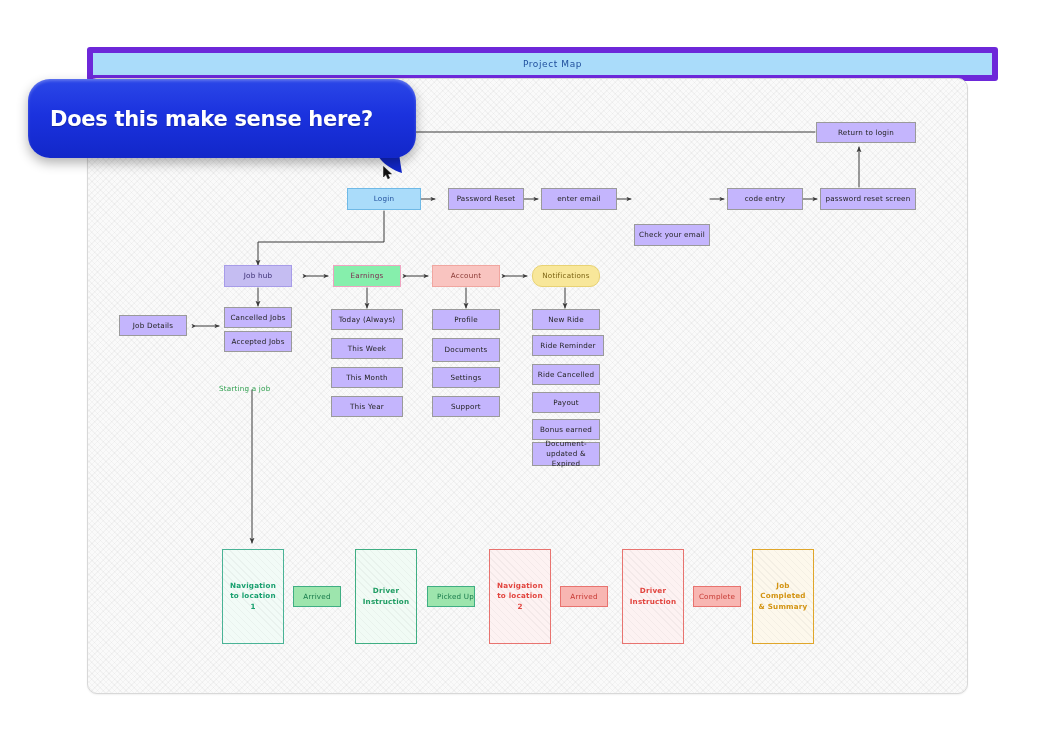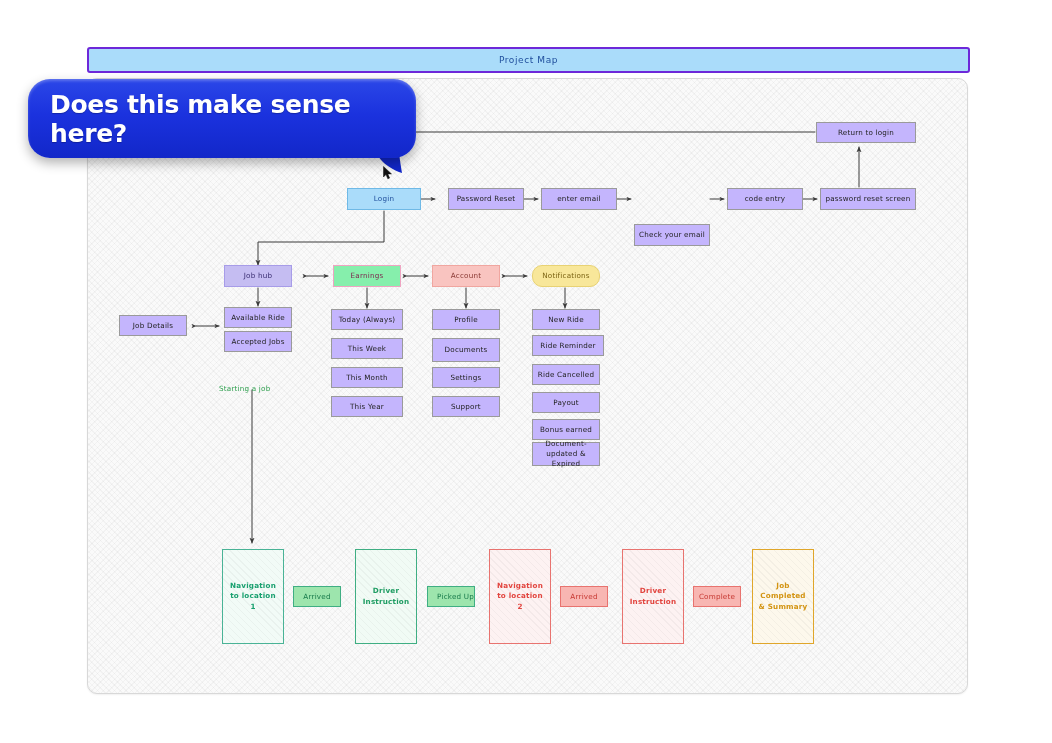--- a/index.html
+++ b/index.html
@@ -7,22 +7,22 @@
   body{
     width:1052px;height:743px;background:#ffffff;
     font-family:"DejaVu Sans","Liberation Sans",sans-serif;
     overflow:hidden;position:relative;
   }
   #root{position:absolute;inset:0;}
 
   
   .titlebar{
     position:absolute;left:87px;top:47px;width:879px;height:22px;
-    background:#aadcfa;border:2px solid #6d28d9;border-radius:3px;
-    display:flex;align-items:center;justify-content:center;
+    background:#aadcfa;border:6px solid #6d28d9;border-radius:3px;
+    display:flex;align-items:center;justify-content:center;padding-left:20px;
   }
   .titlebar .t{
     font-family:"DejaVu Sans","Liberation Sans",sans-serif;
     font-size:9px;color:#1f4e9c;letter-spacing:.6px;
   }
 
   
   .canvas{
     position:absolute;left:87px;top:78px;width:879px;height:614px;
     background:#fafafa;border:1px solid #d8d8d8;border-radius:10px;
@@ -89,21 +89,21 @@
   
   .bubble{
     position:absolute;left:28px;top:79px;width:388px;height:79px;
     border-radius:22px;
     background:linear-gradient(180deg,#2b47e8 0%,#1b32de 45%,#1227c9 100%);
     box-shadow:0 5px 12px rgba(0,0,0,.30), inset 0 2px 3px rgba(255,255,255,.25);
     display:flex;align-items:center;
     z-index:40;
   }
   .bubble .btxt{
-    color:#ffffff;font-size:25px;font-weight:bold;letter-spacing:-.3px;
+    color:#ffffff;font-size:21px;font-weight:bold;letter-spacing:-.3px;
     padding-left:22px;
     font-family:"DejaVu Sans","Liberation Sans",sans-serif;
     text-shadow:0 1px 1px rgba(0,0,0,.25);
   }
   .bubble-tail{
     position:absolute;left:372px;top:140px;width:36px;height:35px;z-index:39;
   }
   .cursor{position:absolute;left:383px;top:166px;width:10px;height:14px;z-index:41;}
 </style>
 </head>
@@ -187,21 +187,21 @@
         <span>Earnings</span>
       </div>
       <div class="node account" style="left:344px;top:186px;width:68px;height:22px;">
         <span>Account</span>
       </div>
       <div class="node notifications" style="left:444px;top:186px;width:68px;height:22px;">
         <span>Notifications</span>
       </div>
 
       <div class="node plain" style="left:136px;top:228px;width:68px;height:21px;">
-        <span>Available Ride</span>
+        <span>Cancelled Jobs</span>
       </div>
       <div class="node plain" style="left:136px;top:252px;width:68px;height:21px;">
         <span>Accepted Jobs</span>
       </div>
       <div class="node plain" style="left:31px;top:236px;width:68px;height:21px;">
         <span>Job Details</span>
       </div>
 
       <div class="node plain" style="left:243px;top:230px;width:72px;height:21px;">
         <span>Today (Always)</span>

